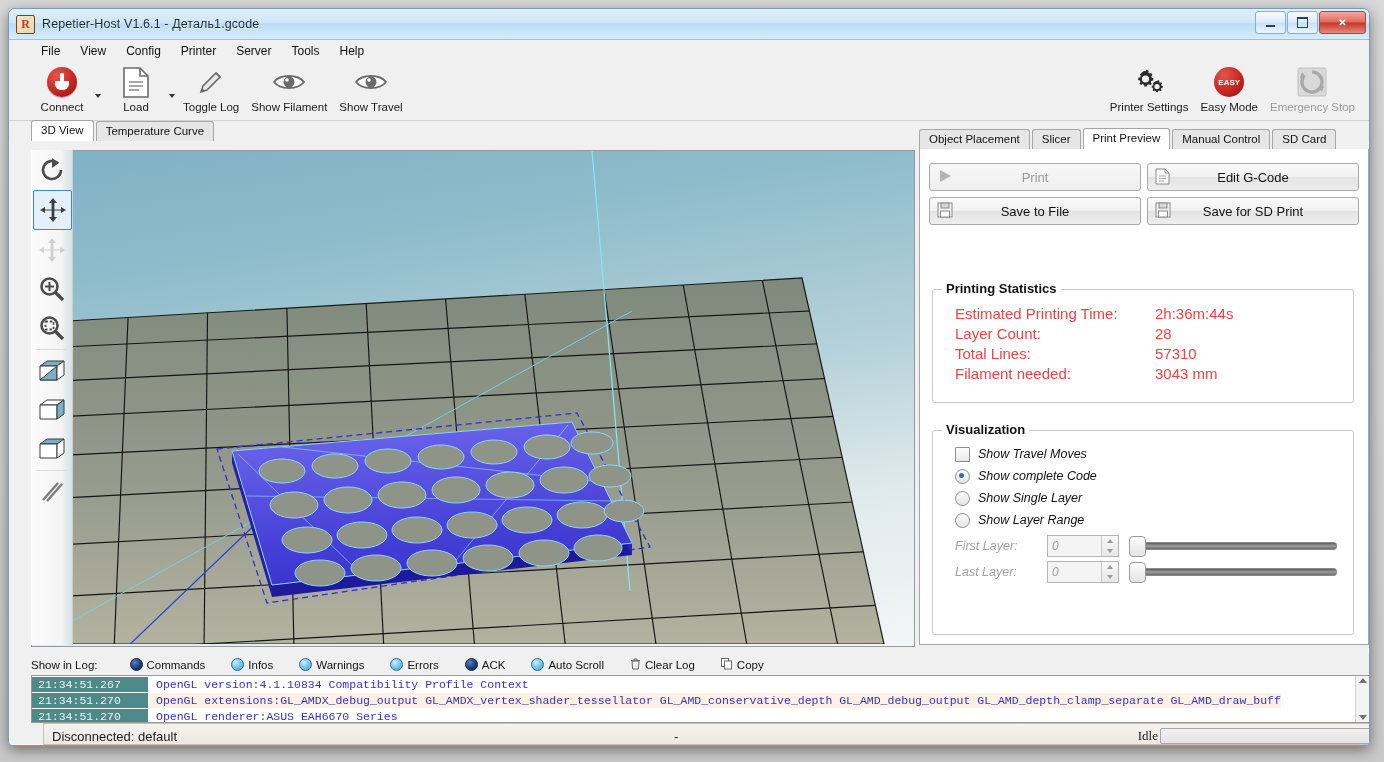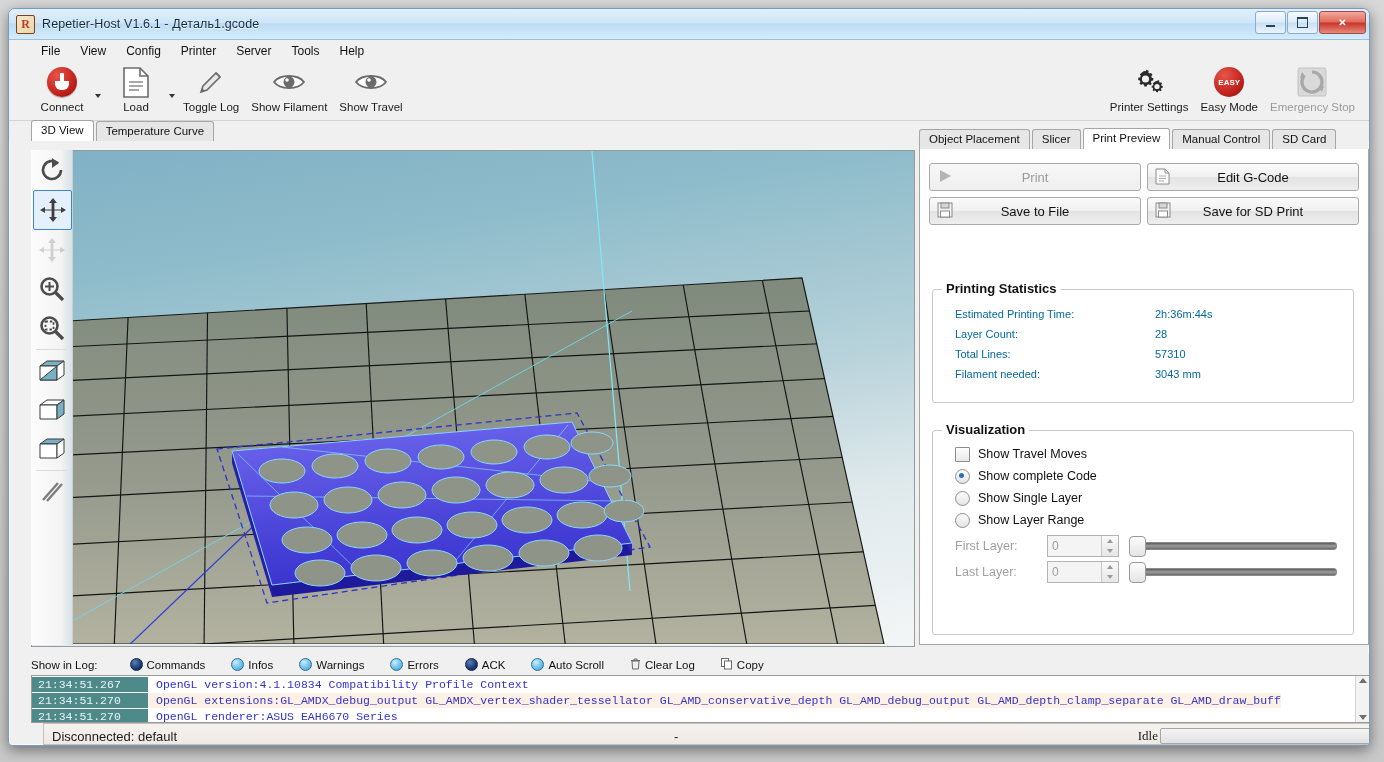--- a/index.html
+++ b/index.html
@@ -127,21 +127,21 @@
   .pbtn .bl{flex:1;text-align:center;}
   .pbtn .bi{position:absolute;left:7px;top:4px;}
   .pbtn.dis{color:#9b9b9b;background:linear-gradient(180deg,#f7f7f7 0%,#efefef 100%);}
   .gbox{
     position:absolute;border:1px solid #c8c8c8;border-radius:3px;background:#fff;
   }
   .gbox .legend{
     position:absolute;top:-9px;left:9px;background:#fff;padding:0 4px;
     font:bold 13px "Liberation Sans",sans-serif;color:#111;
   }
-  .statline{display:flex;font-size:11px;color:#0369a1;line-height:20px;}
+  .statline{display:flex;font-size:15px;color:#ef4444;line-height:20px;}
   .statline .k{width:200px;}
   
   .ctl{display:flex;align-items:center;font-size:12.5px;color:#111;line-height:22px;}
   .ctl.dis{color:#a0a0a0;}
   .cbx{
     width:13px;height:13px;border:1px solid #8d8d8d;border-radius:1px;margin-right:8px;
     background:linear-gradient(180deg,#fdfdfd,#e9e9e9);
   }
   .rdo{
     width:13px;height:13px;border-radius:50%;border:1px solid #8d8d8d;margin-right:8px;
@@ -584,21 +584,21 @@
           </div>
           <div class="statline">
             <span class="k">Filament needed:</span>
             <span>3043 mm</span>
           </div>
         </div>
       </div>
 
       <div class="gbox" style="left:12px;top:281px;width:420px;height:203px;">
         <div class="legend">Visualization</div>
-        <div style="padding:12px 0 0 22px;">
+        <div style="padding:12px 0 0 22px;font-style:italic;">
           <div class="ctl">
             <span class="cbx"></span>
             <span>Show Travel Moves</span>
           </div>
           <div class="ctl">
             <span class="rdo on"></span>
             <span>Show complete Code</span>
           </div>
           <div class="ctl">
             <span class="rdo"></span>

